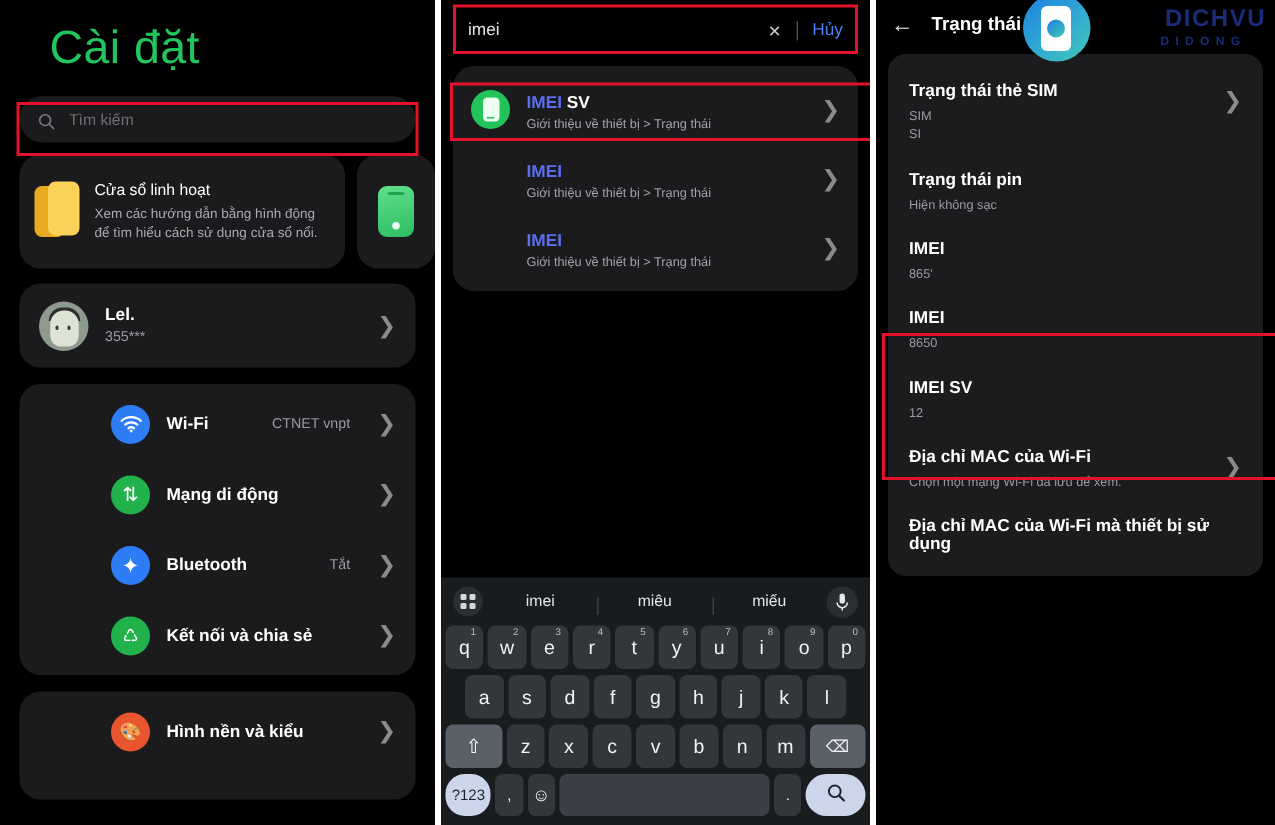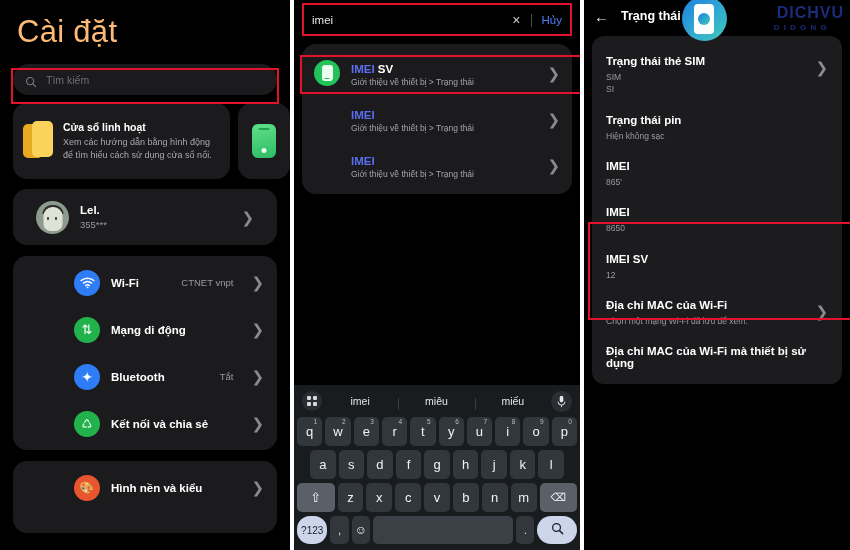--- a/index.html
+++ b/index.html
@@ -14,22 +14,22 @@
   .panel { position: relative; background: #000; height: 550px; overflow: hidden; }
   #panel1 { width: 290px; }
   .divider { width: 4px; background: #ffffff; height: 550px; }
   #panel2 { width: 286px; }
   #panel3 { width: 266px; }
   .chev { color: #8b8b8e; font-size: 15px; line-height: 1; font-weight: 300; }
   .redbox { position: absolute; border: 2px solid #e2122a; pointer-events: none; }
 
   
   .p1-title {
-    color: #fdba74; font-size: 31px; font-weight: 400;
-    letter-spacing: .3px; padding: 14px 9px 0 17px;
+    color: #22c55e; font-size: 31px; font-weight: 400;
+    letter-spacing: .3px; padding: 14px 9px 0 17px; margin-left: 16px;
   }
   .p1-search-wrap { padding: 14px 13px 0 13px; }
   .p1-search {
     height: 31px; border-radius: 16px; background: #1b1b1d;
     display: flex; align-items: center; padding: 0 12px; gap: 9px;
   }
   .p1-search .sicon { width: 12px; height: 12px; display:block; }
   .p1-search .sph { color: #6f6f73; font-size: 10.5px; }
 
   .p1-cards { display: flex; gap: 8px; padding: 8px 0 0 13px; }
@@ -40,21 +40,21 @@
   .p1-card-icon { width: 30px; height: 40px; flex: 0 0 30px; position: relative; }
   .p1-card-icon .back {
     position:absolute; left:0; top:3px; width:20px; height:34px;
     background: #e8aa21; border-radius: 5px;
   }
   .p1-card-icon .front {
     position:absolute; left:9px; top:0; width:21px; height:36px;
     background: #fbd35a; border-radius: 5px;
   }
   .p1-card-txt { flex: 1; }
-  .p1-card-h { color:#fff; font-size:10.5px; font-weight:700; margin-bottom:3px; }
+  .p1-card-h { color:#fff; font-size:10.5px; font-weight:400; margin-bottom:3px; }
   .p1-card-b { color:#a9a9ae; font-size:9px; line-height:1.38; }
   .p1-card-side {
     width: 52px; height: 76px; background:#1b1b1d; border-radius:14px;
     display:flex; align-items:center; justify-content:center;
   }
   .p1-card-side .ph {
     width: 24px; height: 34px; border-radius: 6px;
     background: linear-gradient(165deg,#5fe08a,#2dbd63);
     position: relative;
   }
@@ -62,21 +62,21 @@
     content:""; position:absolute; left:50%; bottom:5px; transform:translateX(-50%);
     width:5px; height:5px; border-radius:50%; background:#eafaf0;
   }
   .p1-card-side .ph:before{
     content:""; position:absolute; left:50%; top:4px; transform:translateX(-50%);
     width:11px; height:2px; border-radius:2px; background:#24a254;
   }
 
   .p1-acct {
     margin: 10px 13px 0 13px; height: 56px; background:#1b1b1d; border-radius:14px;
-    display:flex; align-items:center; padding: 0 23px; gap: 11px;
+    display:flex; align-items:center; padding: 0 13px; gap: 11px;
   }
   .avatar {
     width:33px;height:33px;border-radius:50%;
     background:#8d9b8e; position:relative; overflow:hidden; flex:0 0 33px;
   }
   .avatar .head{
     position:absolute; left:50%; top:6px; transform:translateX(-50%);
     width:19px;height:24px;border-radius:9px 9px 7px 7px; background:#dfe3d5;
   }
   .avatar .hair{

